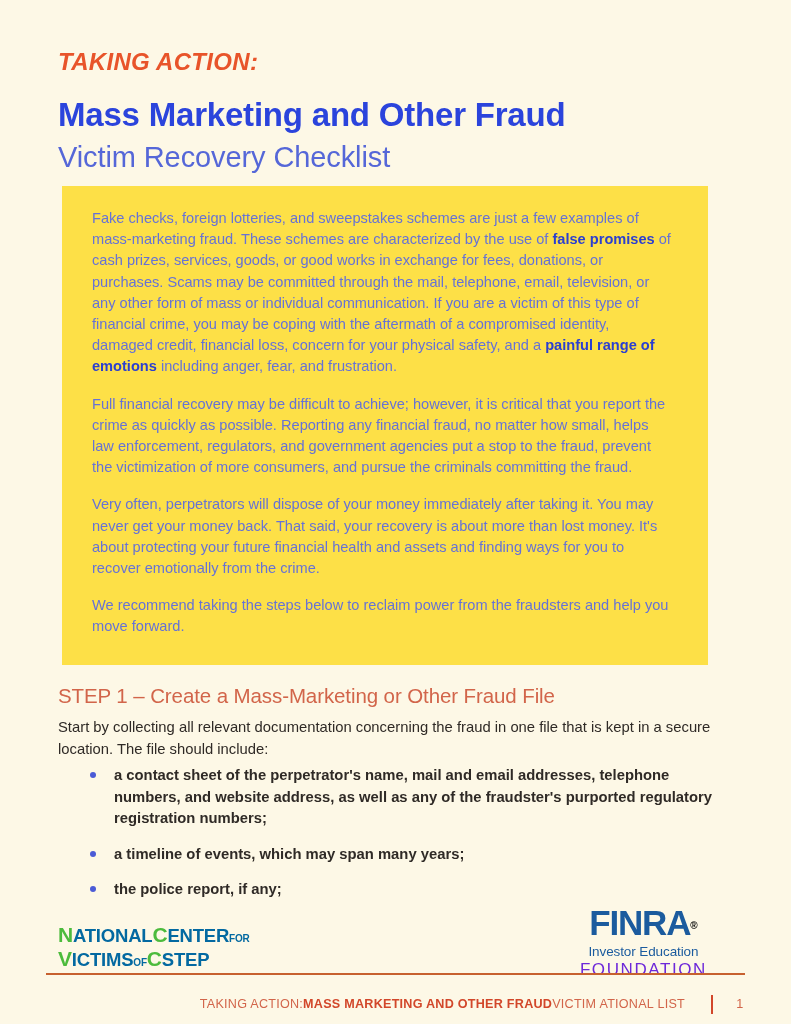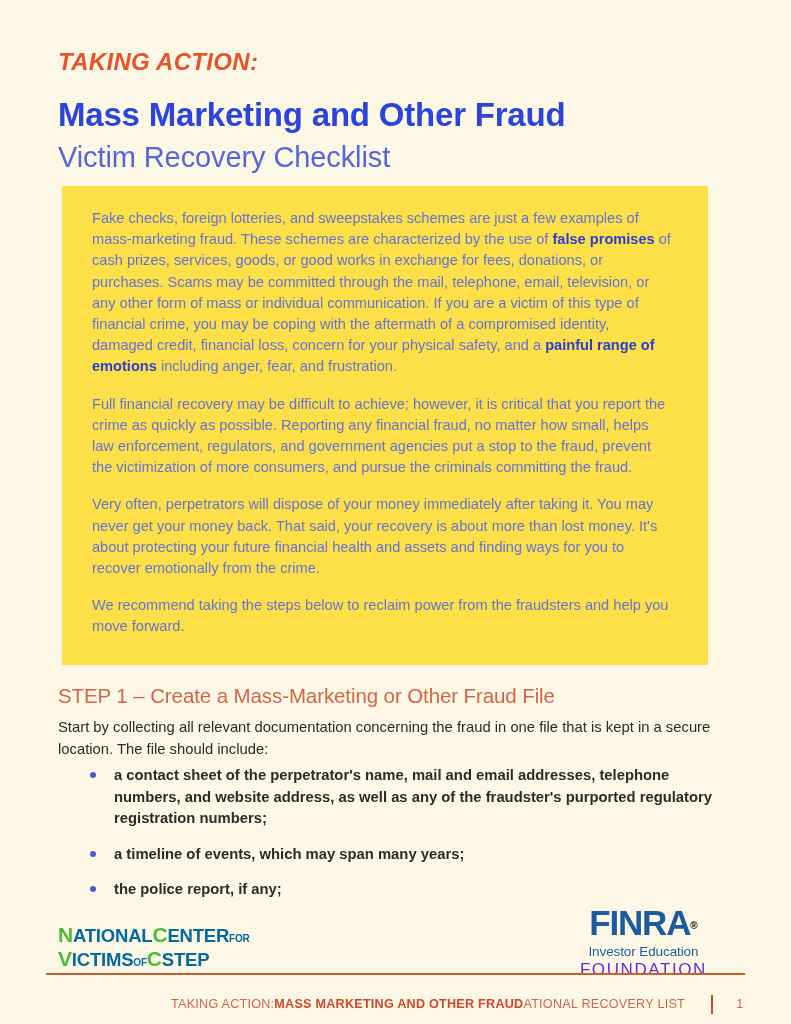--- a/index.html
+++ b/index.html
@@ -261,18 +261,18 @@
   <div class="finra-logo">
     <div><span class="finra-word">FINRA</span><span class="finra-reg">®</span></div>
     <div class="finra-sub1">Investor Education</div>
     <div class="finra-sub2">FOUNDATION</div>
   </div>
 
   <div class="footer-rule"></div>
   <div class="footer-bar">
     <span>TAKING ACTION: </span>
       <span class="f-bold">MASS MARKETING AND OTHER FRAUD</span>
-      <span> ATIONAL RECOVERY LIST</span>
+      <span> VICTIM ATIONAL LIST</span>
     <span class="footer-sep"></span>
     <span class="footer-page">1</span>
   </div>
 
 </div>
 
 </body></html>

